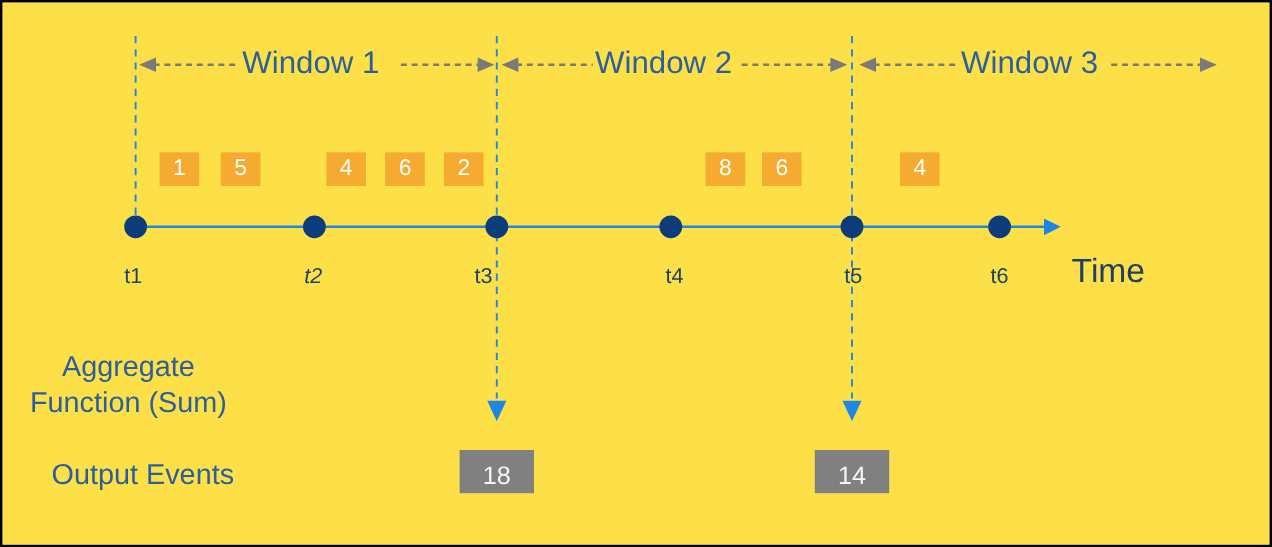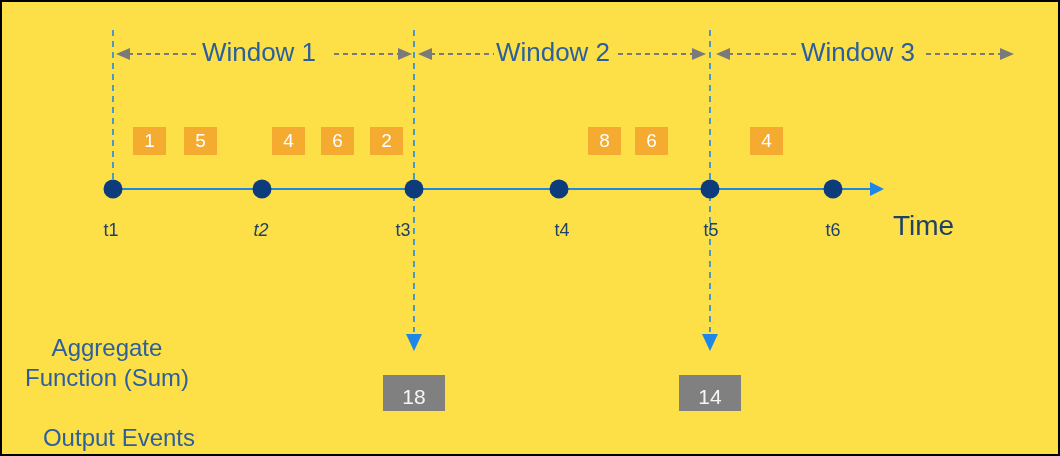--- a/index.html
+++ b/index.html
@@ -41,21 +41,20 @@
     font-weight: 300;
     color: var(--tick-navy, #1d4168);
     white-space: nowrap;
   }
   .side-label {
     font-size: 24px;
     font-weight: 300;
     color: var(--label-blue, #2b5f9e);
     transform: translateX(-50%);
     white-space: nowrap;
-    margin-top: 42px;
   }
   .event-box {
     width: 33px;
     height: 28px;
     background: var(--event-orange, #f5aa30);
     color: var(--event-text, #fff);
     font-size: 19px;
     font-weight: 300;
     line-height: 28px;
     text-align: center;

